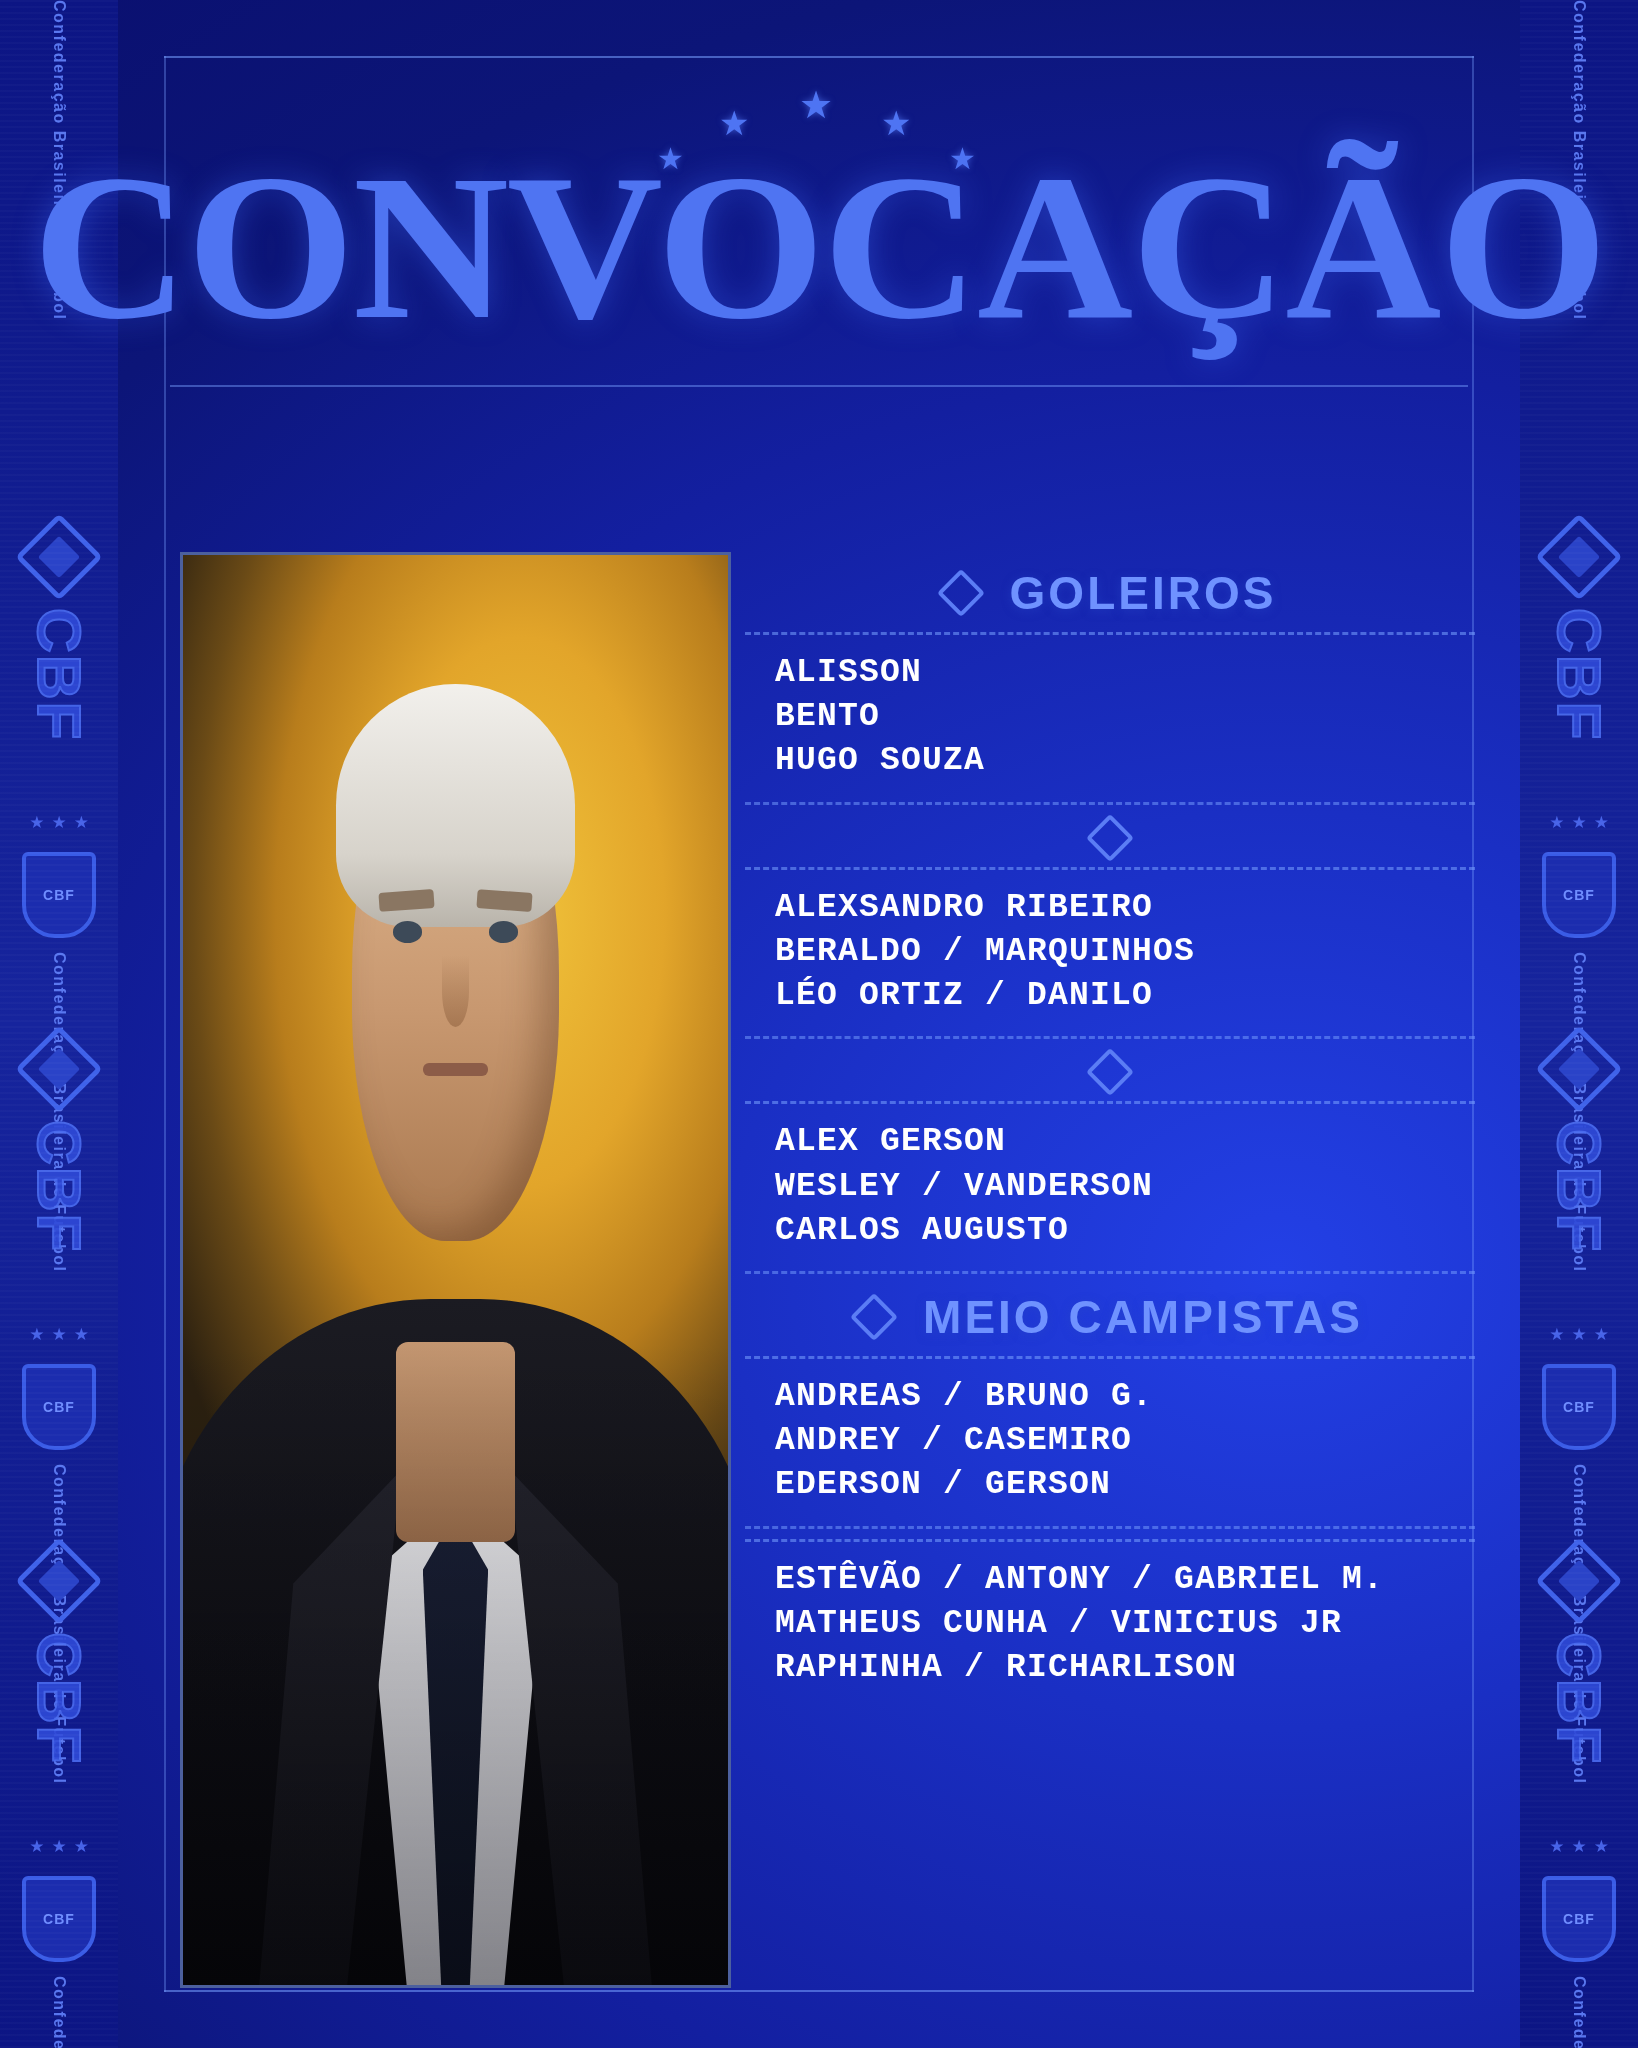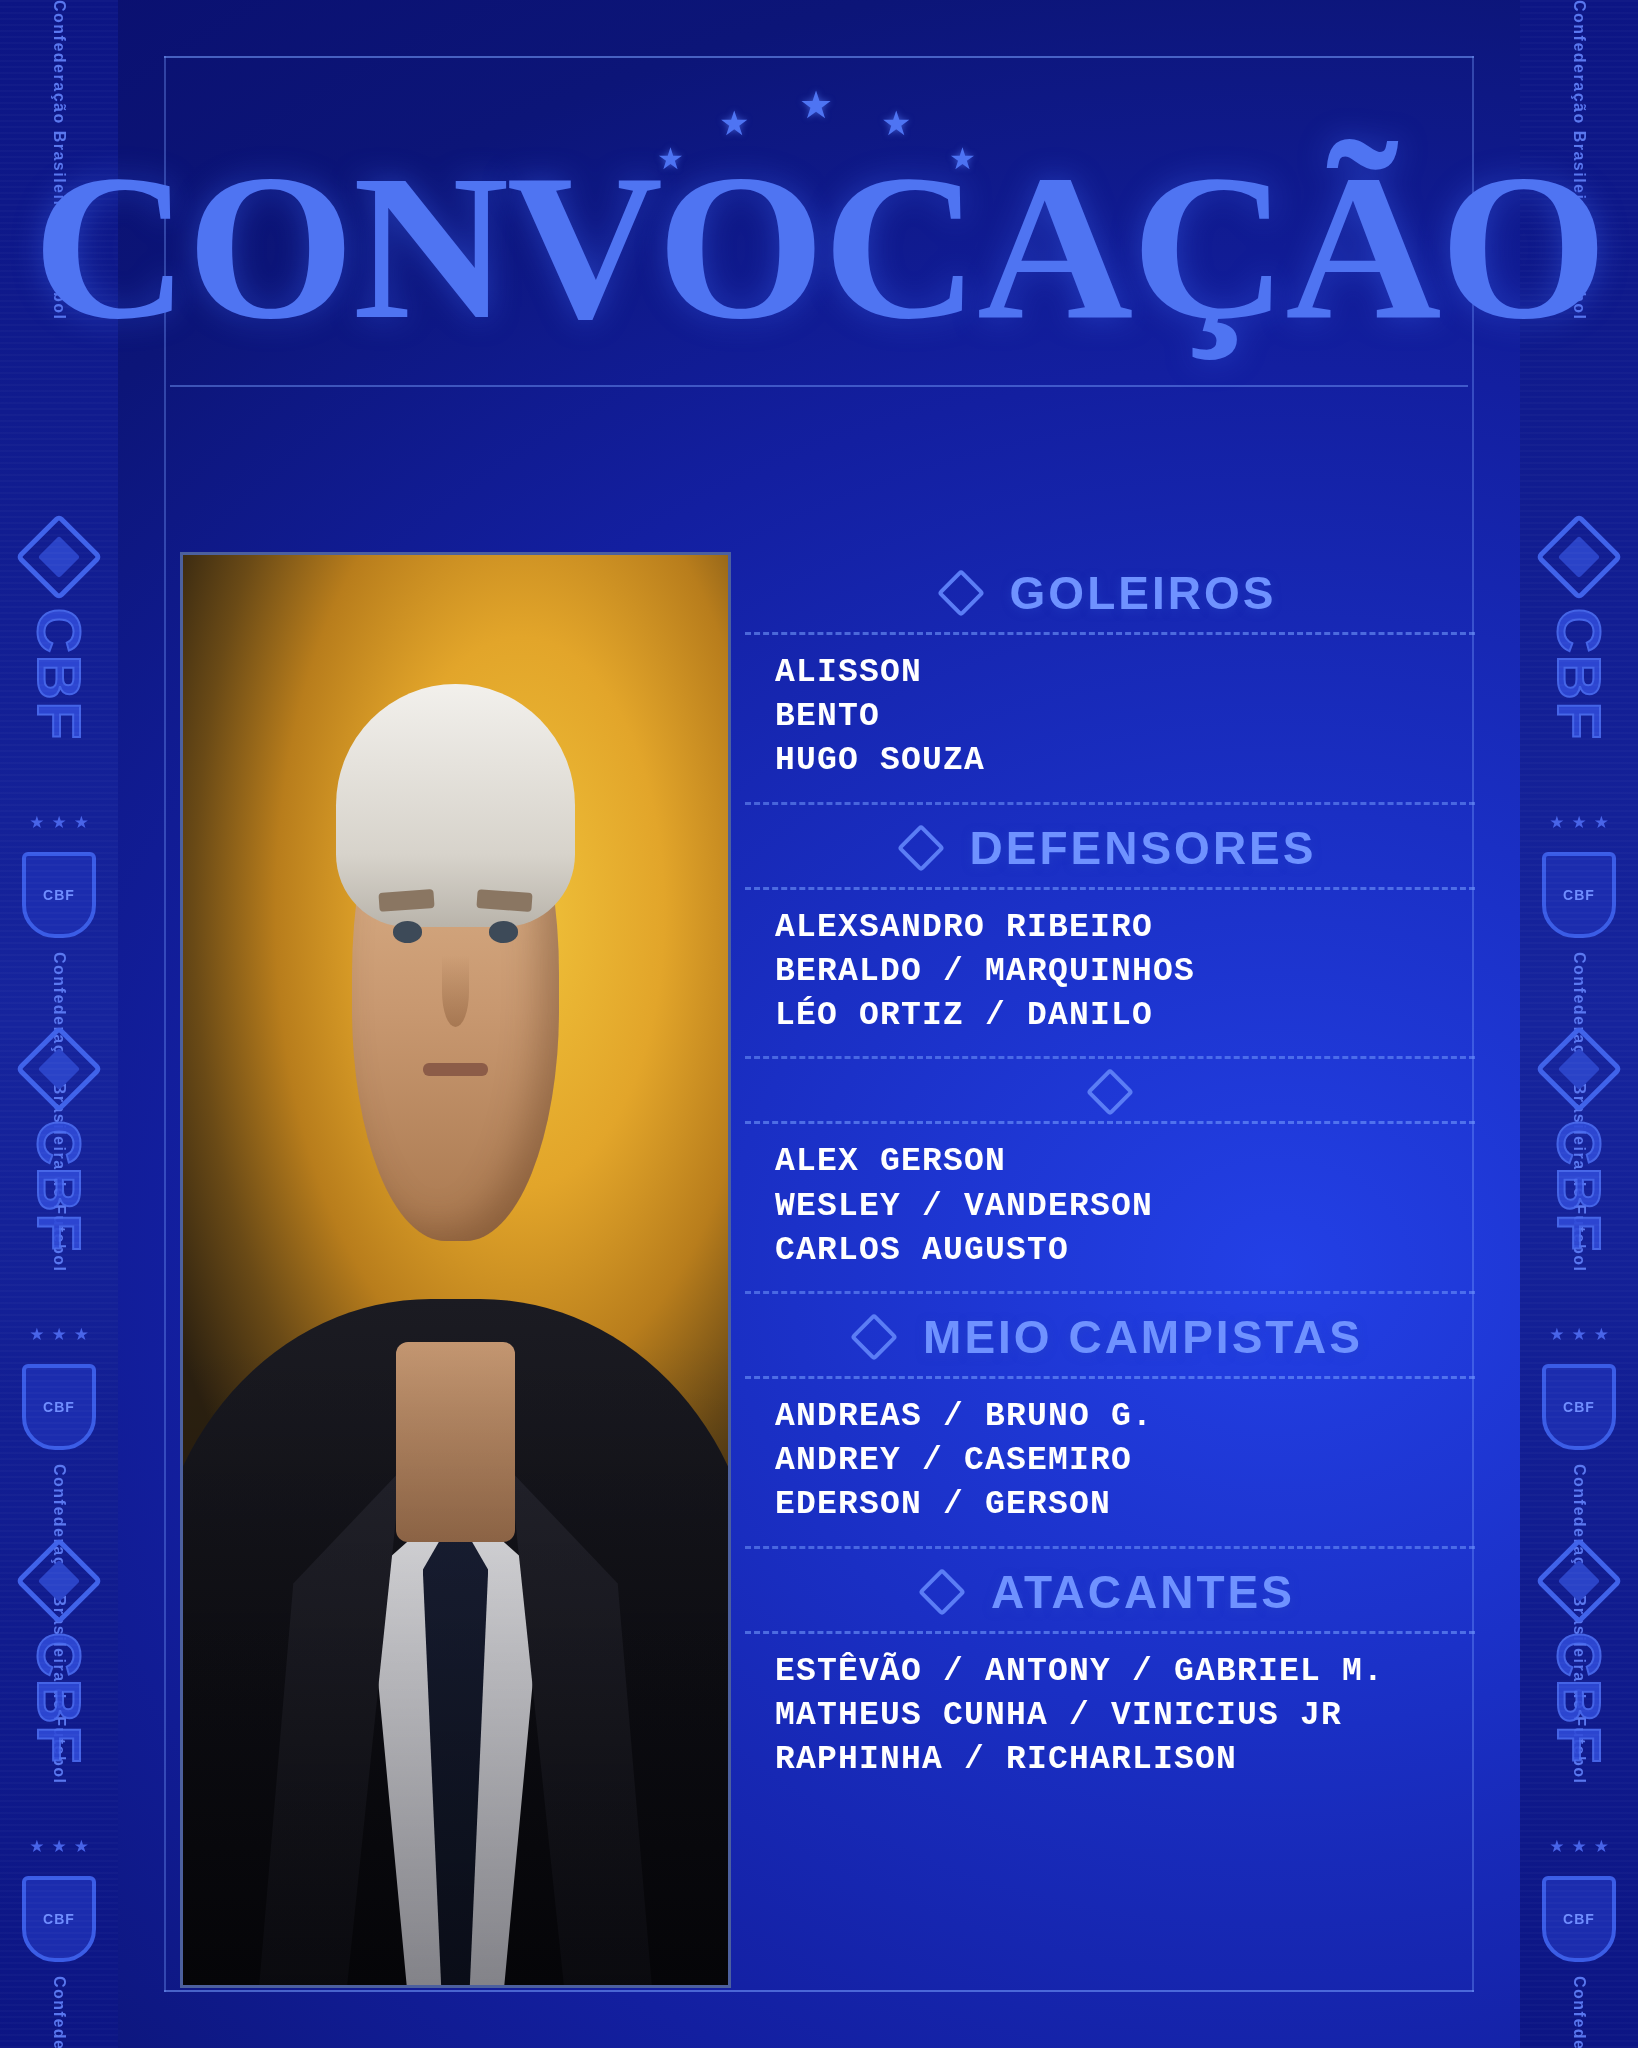--- a/index.html
+++ b/index.html
@@ -512,21 +512,20 @@
         <div>ALISSON</div>
         <div>BENTO</div>
         <div>HUGO SOUZA</div>
       </div>
       <div class="sep-dashed"></div>
     </div>
 
     <div class="group">
       <div class="group-head">
         <span class="diamond"></span>
-        <span class="group-title">DEFENSORES</span>
       </div>
       <div class="dashed"></div>
       <div class="names">
         <div>ALEXSANDRO RIBEIRO</div>
         <div>BERALDO / MARQUINHOS</div>
         <div>LÉO ORTIZ / DANILO</div>
       </div>
       <div class="sep-dashed"></div>
     </div>
 
@@ -551,24 +550,20 @@
       <div class="dashed"></div>
       <div class="names">
         <div>ANDREAS / BRUNO G.</div>
         <div>ANDREY / CASEMIRO</div>
         <div>EDERSON / GERSON</div>
       </div>
       <div class="sep-dashed"></div>
     </div>
 
     <div class="group">
-      <div class="group-head">
-        <span class="diamond"></span>
-        <span class="group-title">ATACANTES</span>
-      </div>
       <div class="dashed"></div>
       <div class="names">
         <div>ESTÊVÃO / ANTONY / GABRIEL M.</div>
         <div>MATHEUS CUNHA / VINICIUS JR</div>
         <div>RAPHINHA / RICHARLISON</div>
       </div>
     </div>
 
   </div>
 </div>

